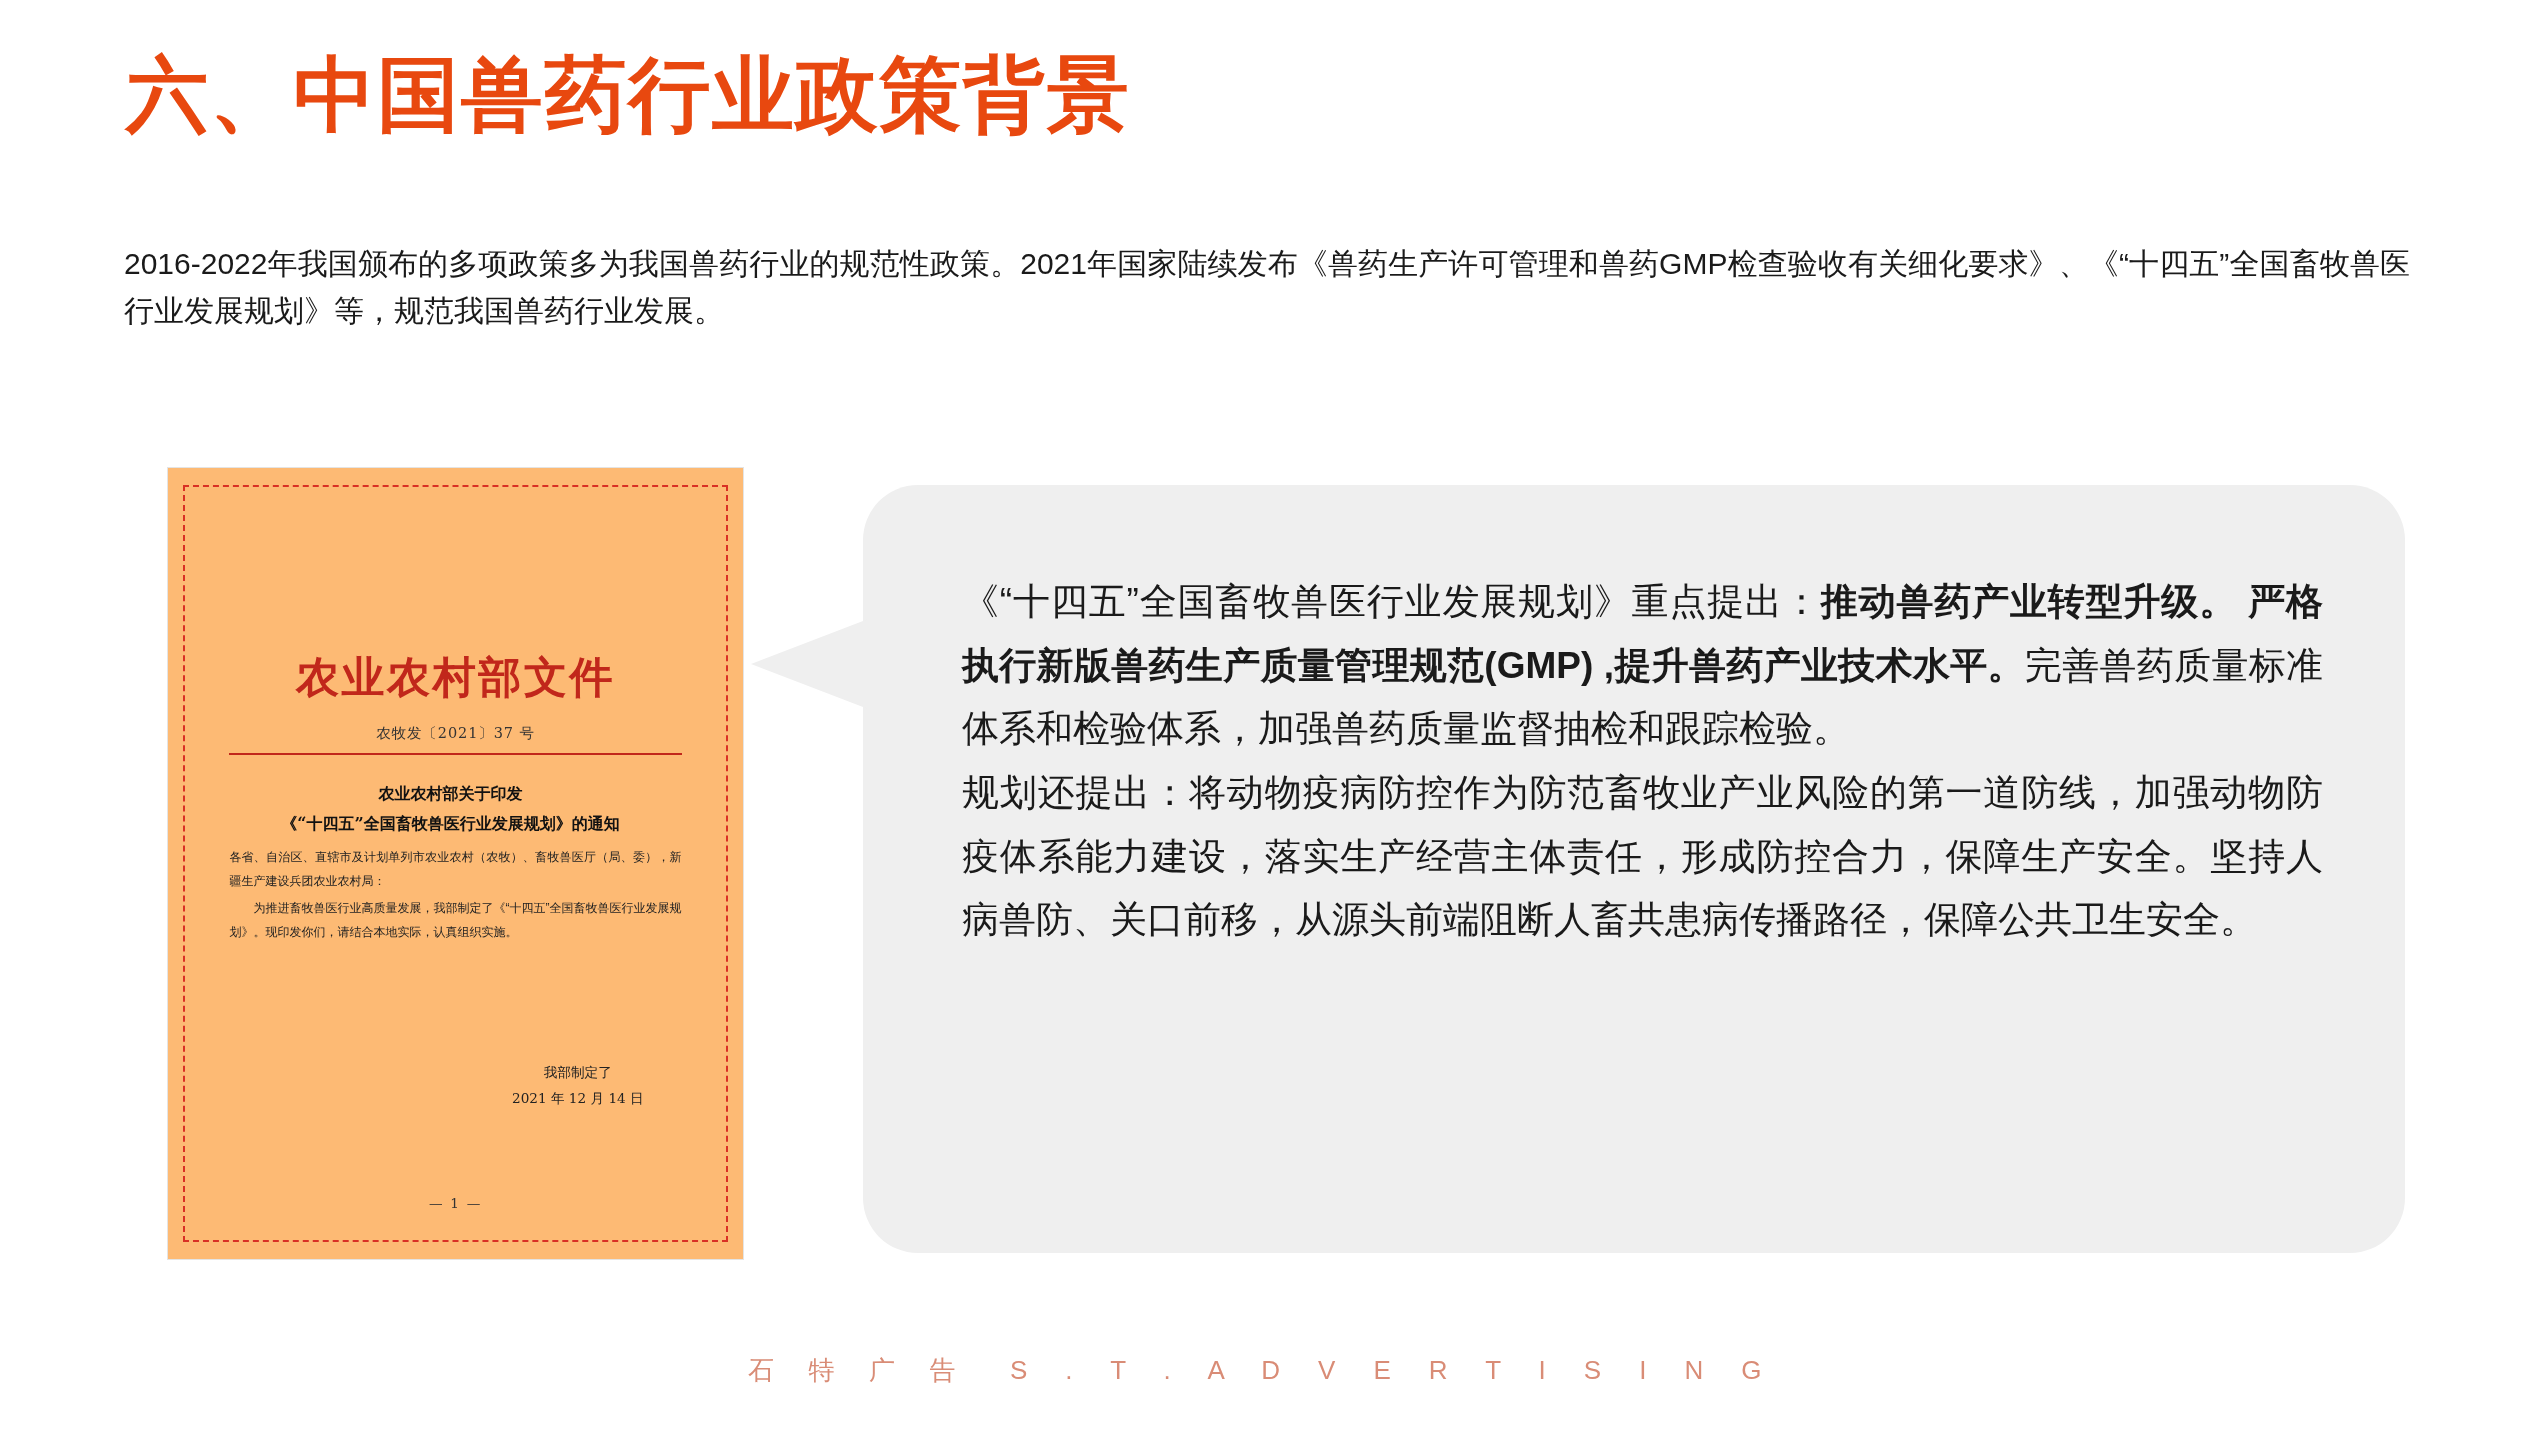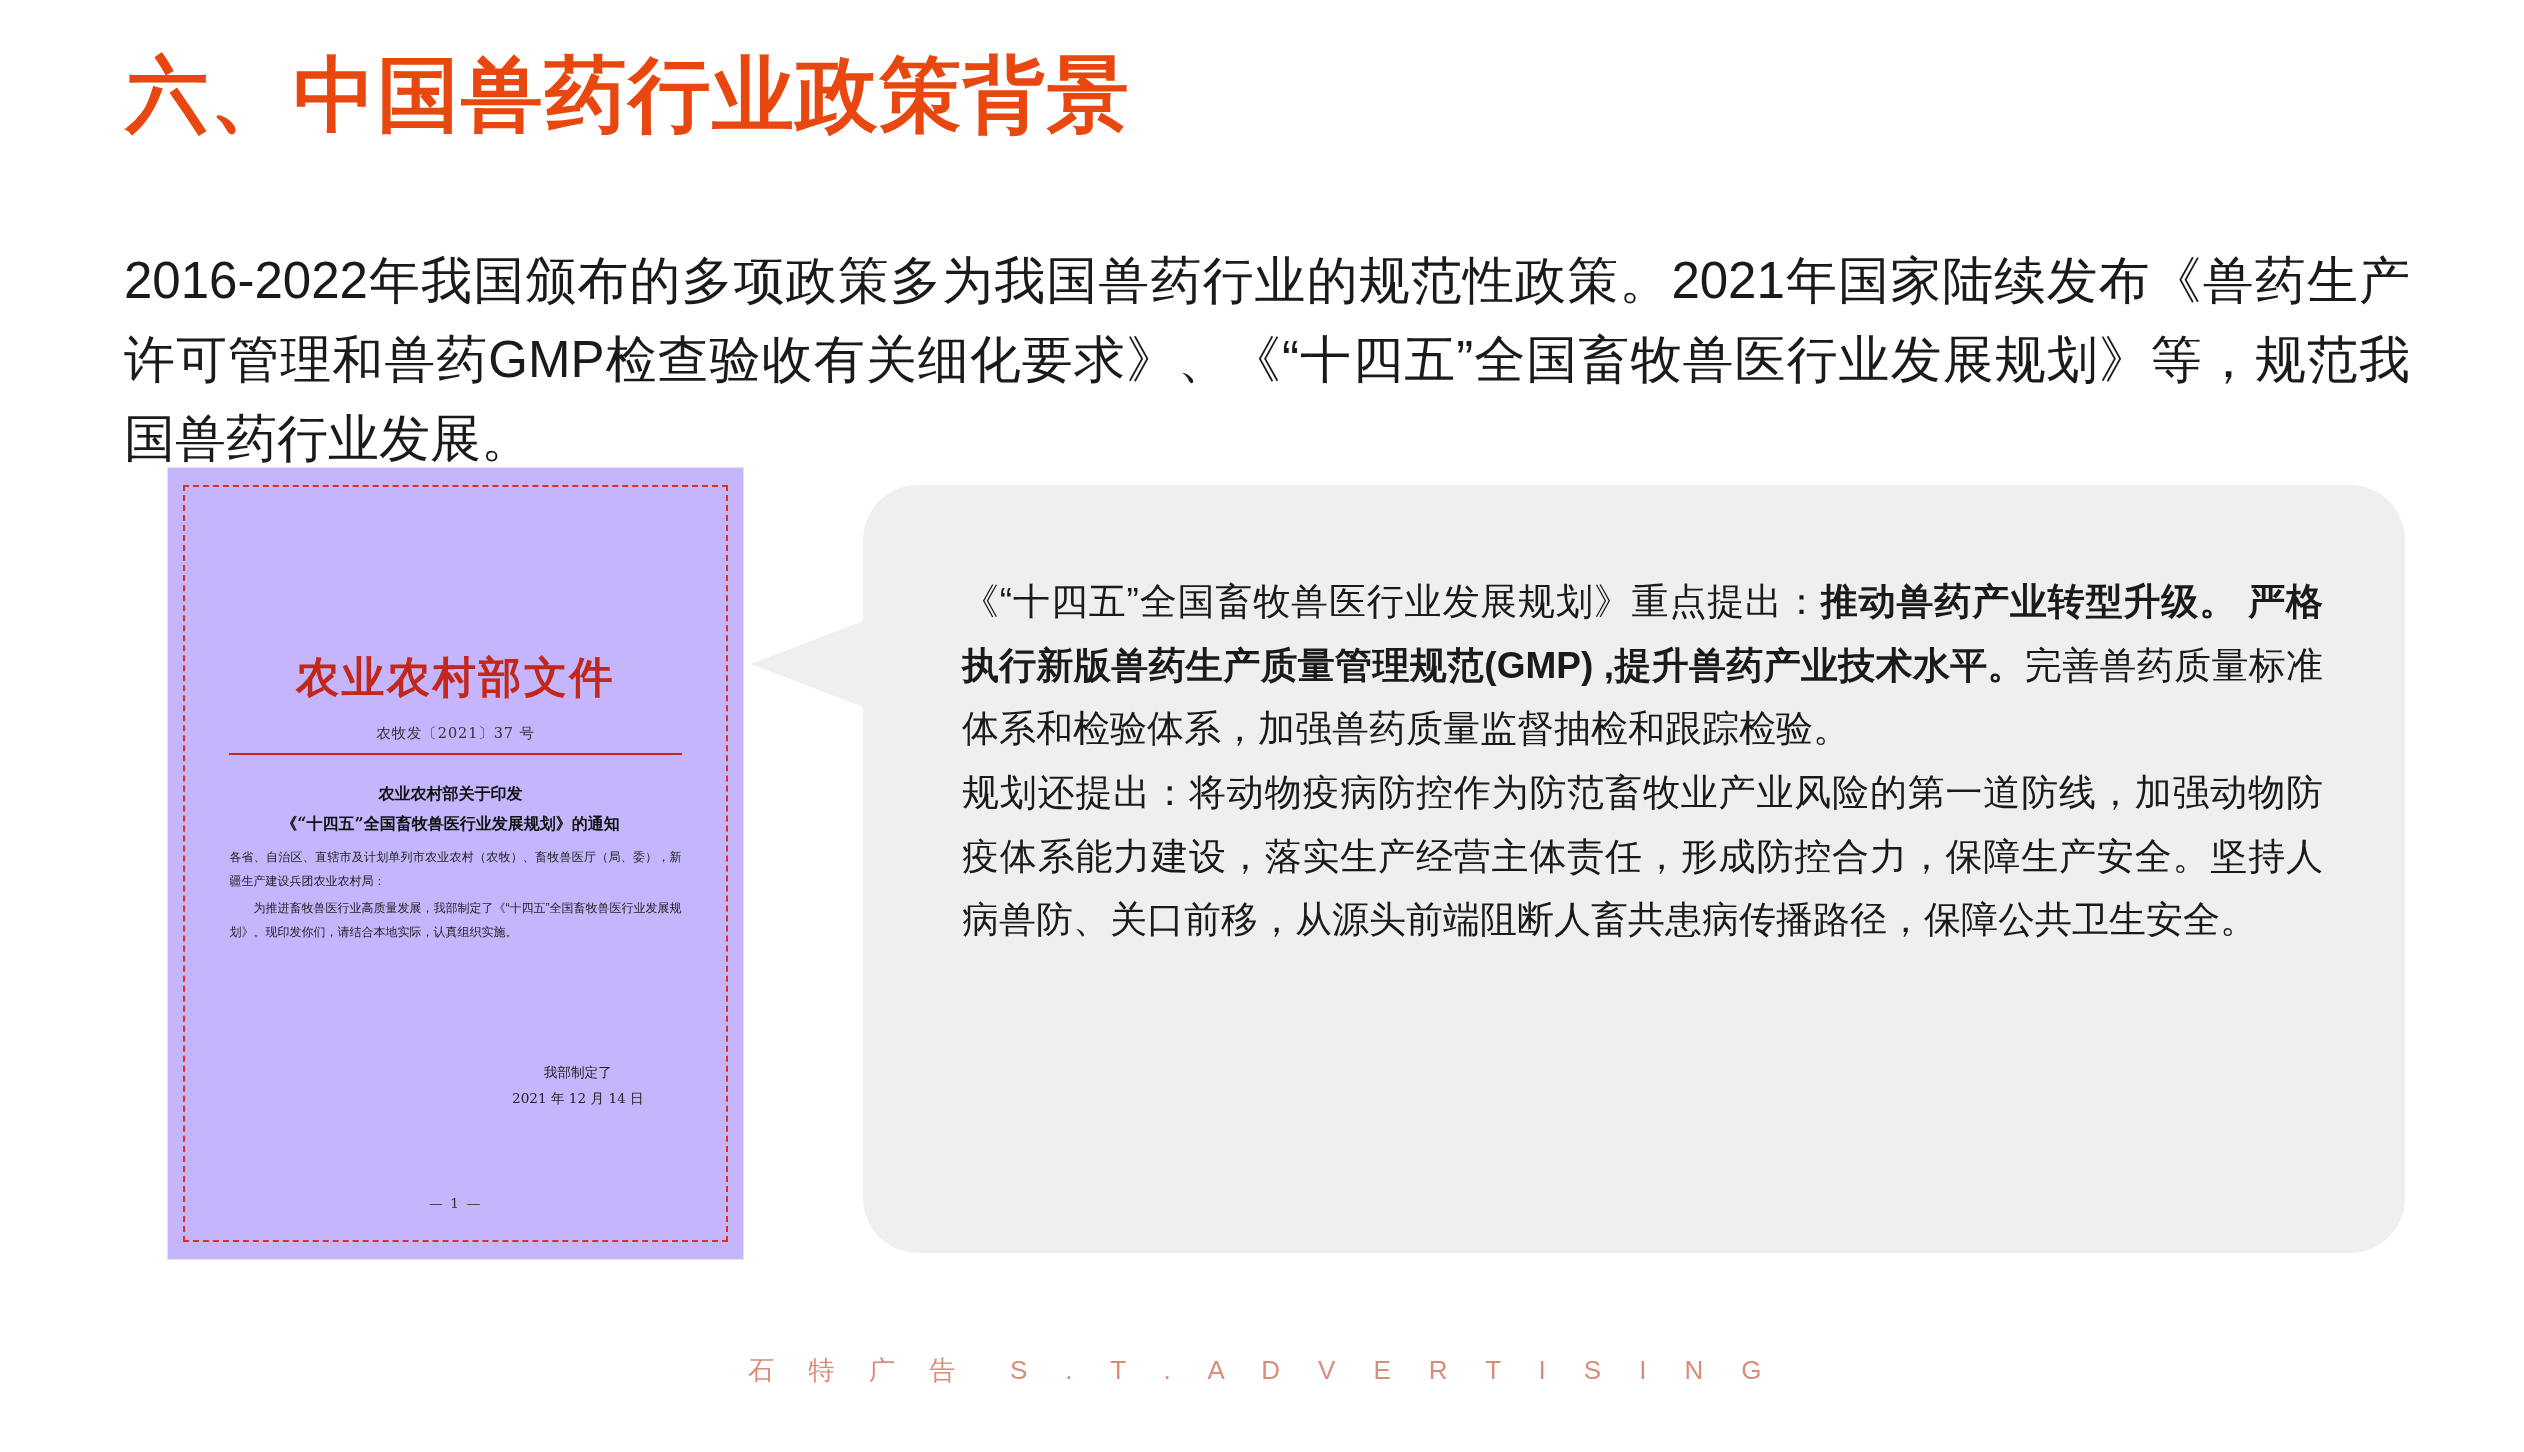--- a/index.html
+++ b/index.html
@@ -27,34 +27,34 @@
     line-height: 1.1;
     white-space: nowrap;
   }
 
   
   .intro {
     position: absolute;
     left: 124px;
     top: 241px;
     width: 2286px;
-    font-size: 51px;
+    font-size: 30px;
     line-height: 1.55;
     color: #1a1a1a;
     text-align: justify;
   }
 
   
   .doc-card {
     position: absolute;
     left: 167px;
     top: 467px;
     width: 577px;
     height: 793px;
-    background: #c4b5fd;
+    background: #fdba74;
     border: 1.7px solid #e4e4e4;
     box-sizing: border-box;
     padding-left: 32px;
   }
   .doc-inner {
     position: absolute;
     left: 15.4px;
     top: 17px;
     right: 15.4px;
     bottom: 17px;

